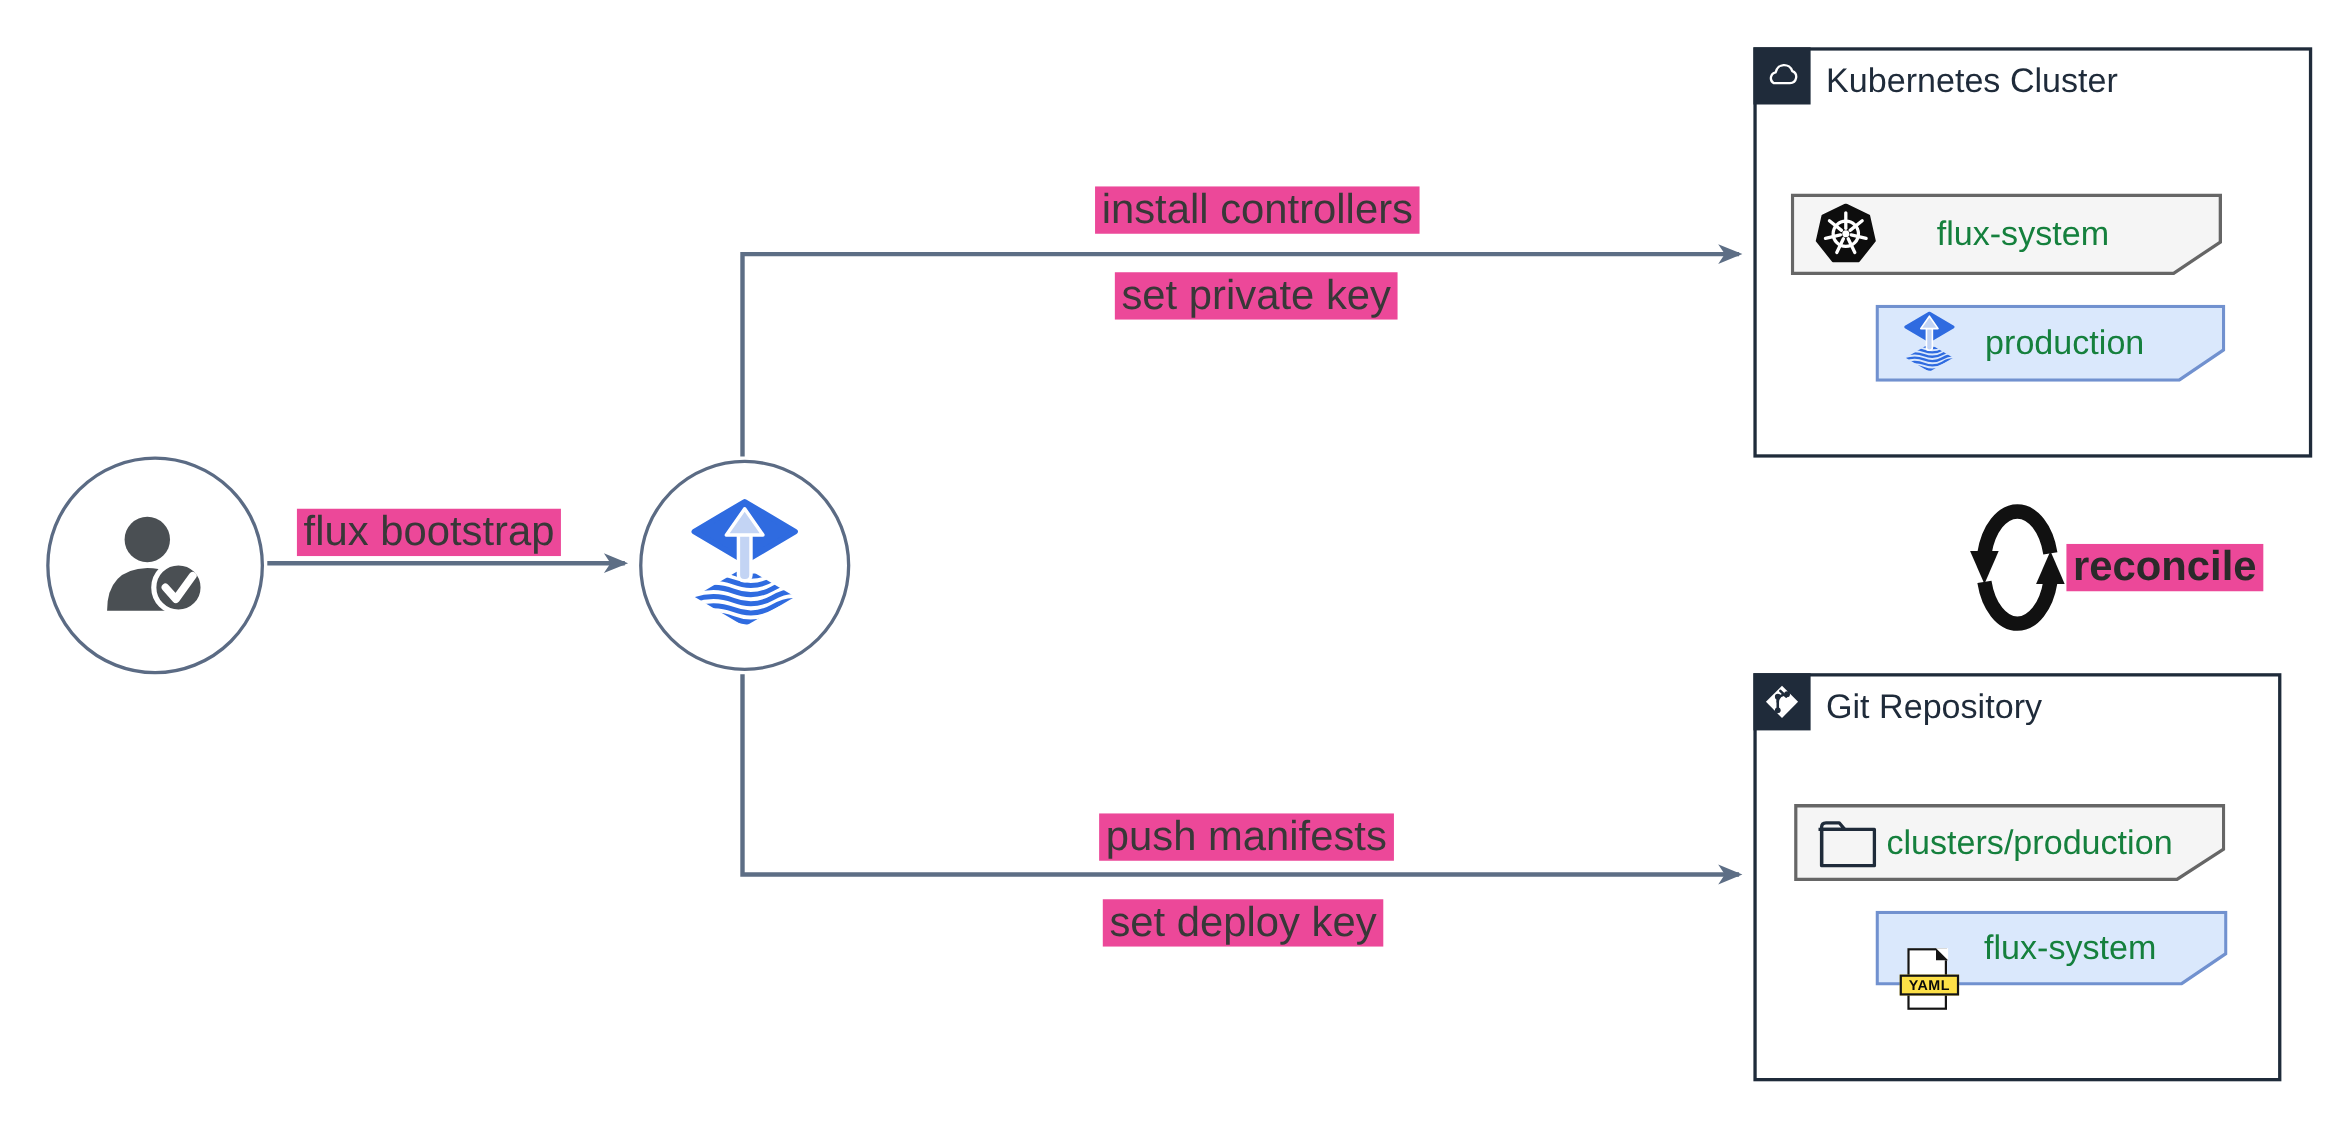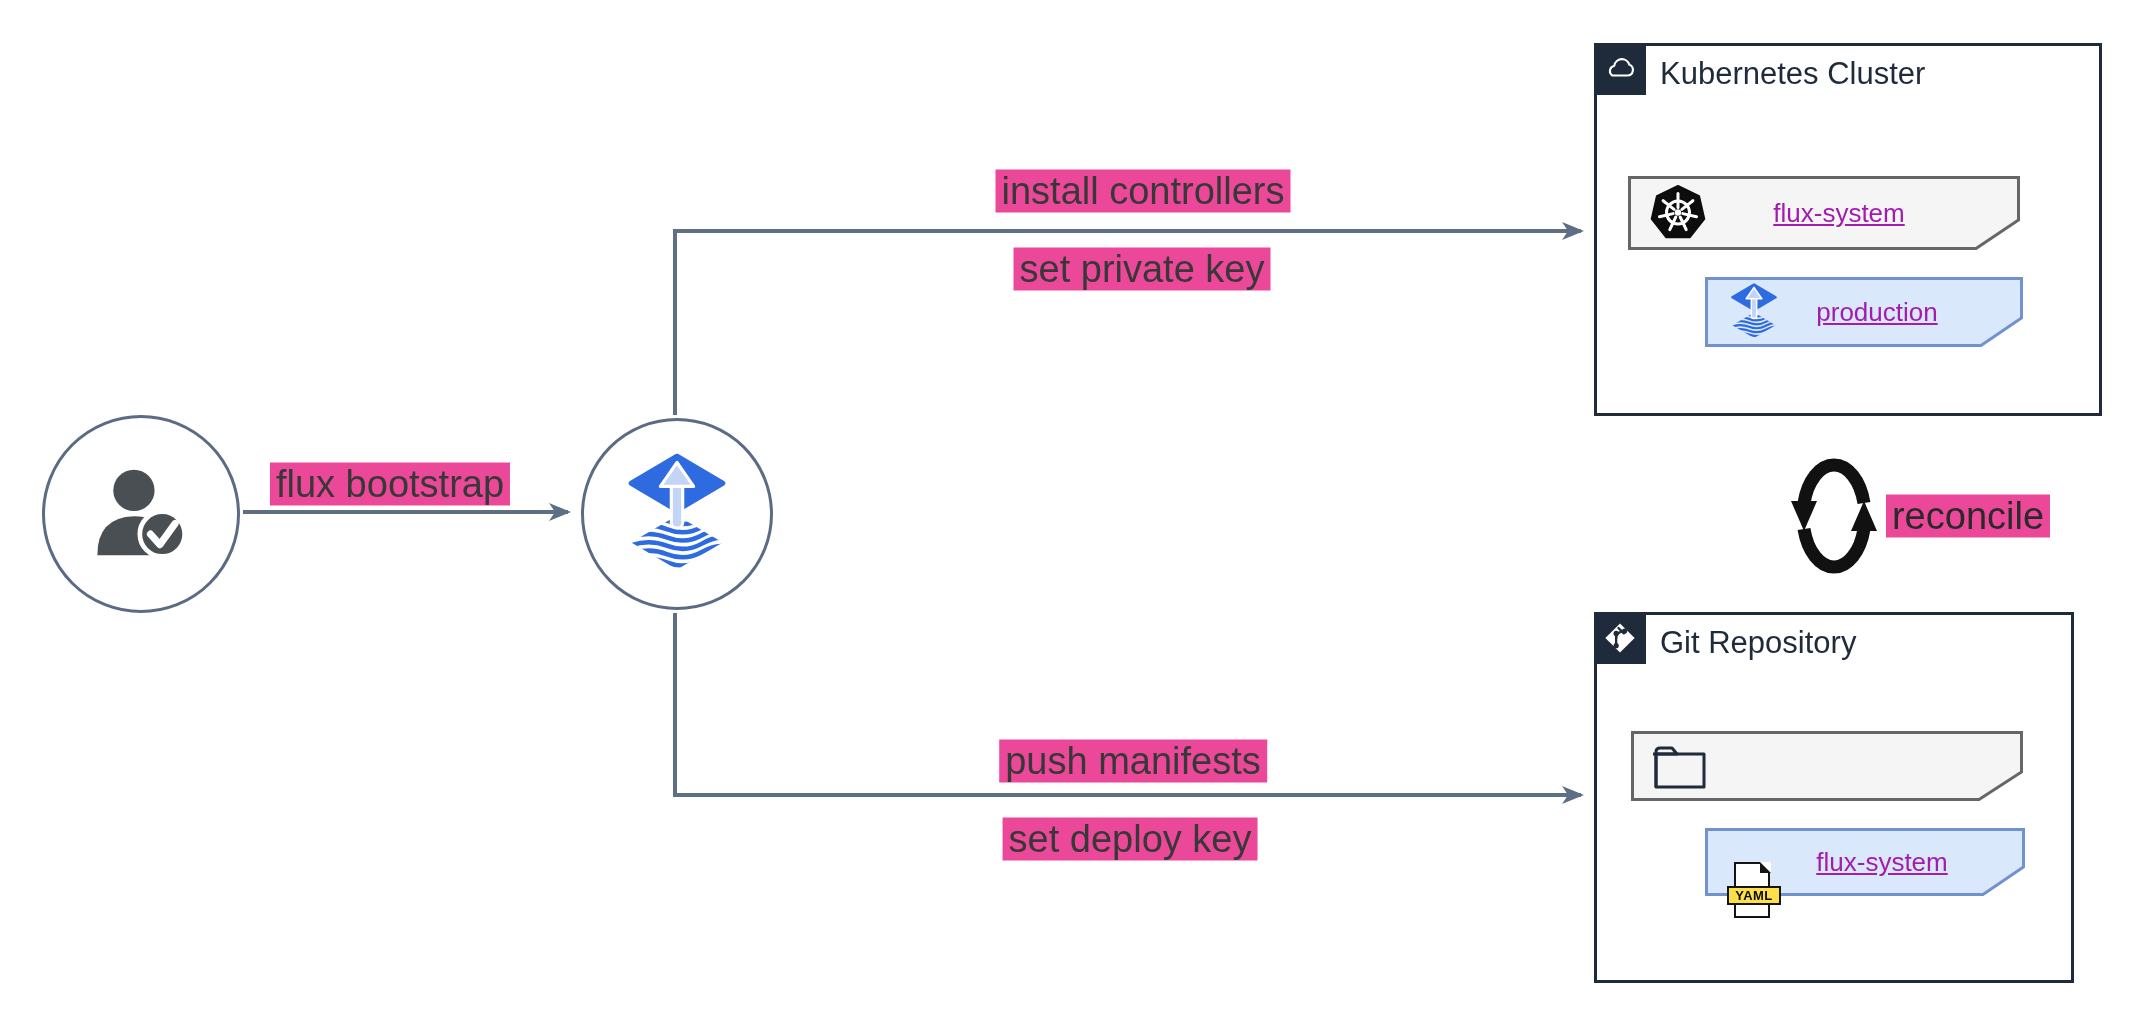--- a/index.html
+++ b/index.html
@@ -26,21 +26,21 @@
   }
   .container-title{
     position:absolute;left:63px;top:8px;height:40px;display:flex;align-items:center;
     font-size:31px;color:#1f2b3a;white-space:nowrap;
   }
   .shape-node{position:absolute;box-sizing:border-box;}
   .shape-node .bg{position:absolute;left:0;top:0;width:100%;height:100%;}
   .shape-node .icon{position:absolute;top:50%;transform:translateY(-50%);}
   .shape-node .lbl{
     position:absolute;left:0;right:30px;top:0;bottom:0;display:flex;align-items:center;justify-content:center;
-    font-size:26px;color:#a21caf;white-space:nowrap;text-decoration:underline;
+    font-size:31px;color:#15803d;white-space:nowrap;
   }
   
   .yaml-icon{position:relative;width:54px;height:56px;}
   .yaml-page{position:absolute;left:7px;top:0;width:36px;height:56px;background:#fff;border:2.5px solid #141414;box-sizing:border-box;}
   .yaml-fold{position:absolute;right:-2.5px;top:-2.5px;width:0;height:0;
     border-left:11px solid #141414;border-top:11px solid #ffffff;}
   .yaml-line{height:2.5px;background:#2d2d2d;margin:4px 5px 0 5px;}
   .yaml-box{position:absolute;left:0;top:24px;width:54px;height:19px;background:#fde047;border:2.5px solid #141414;
     box-sizing:border-box;display:flex;align-items:center;justify-content:center;
     font-size:13px;font-weight:bold;color:#0a0a0a;letter-spacing:0.5px;}
@@ -155,21 +155,21 @@
       </span>
       <span class="lbl" style="left:56px;">production</span>
     </div>
   </div>
 
   <svg style="position:absolute;left:1788px;top:445px;" width="92" height="142" viewBox="0 0 92 142">
     <ellipse cx="46" cy="71" rx="31" ry="51" fill="none" stroke="#111111" stroke-width="13" stroke-dasharray="104.5 26" stroke-dashoffset="117.5"></ellipse>
     <polygon points="3,56 29,56 16,86" fill="#111111"></polygon>
     <polygon points="63,86 89,86 76,56" fill="#111111"></polygon>
   </svg>
-  <div class="edge-label" style="left:1968px;top:516px;color:#2a2a2a;">reconcile</div>
+  <div class="edge-label" style="left:1968px;top:516px;color:#2a2a2a;font-weight:bold;">reconcile</div>
 
   <div class="container-box" style="left:1594px;top:612px;width:480px;height:371px;">
     <div class="container-badge">
       <svg width="40" height="40" viewBox="0 0 52 52">
         <polygon points="26,7 45,26 26,45 7,26" fill="#ffffff"></polygon>
         <g stroke="#1f2b3a" stroke-width="3" fill="#1f2b3a" stroke-linecap="round">
           <line x1="21" y1="36" x2="21" y2="22"></line>
           <path d="M21 26 Q21 20 27 18" fill="none"></path>
           <line x1="24" y1="13" x2="31" y2="20"></line>
           <circle cx="21" cy="36" r="3.4" stroke="none"></circle>
@@ -183,20 +183,21 @@
     <div class="shape-node" style="left:34px;top:116px;width:392px;height:70px;">
       <svg class="bg" viewBox="0 0 392 70" preserveAspectRatio="none">
         <polygon points="1.5,1.5 390.5,1.5 390.5,41 348,68.5 1.5,68.5" fill="#f5f5f5" stroke="#666666" stroke-width="3"></polygon>
       </svg>
       <span class="icon" style="left:22px;">
         <svg width="54" height="48" viewBox="0 0 54 48">
           <path d="M3 45 V10 q0 -4 4 -4 h12 l5 6 h-24" fill="none" stroke="#1f2b3a" stroke-width="3" stroke-linejoin="round"></path>
           <path d="M3 12 h48 v33 h-48 z" fill="none" stroke="#1f2b3a" stroke-width="3" stroke-linejoin="round"></path>
         </svg>
       </span>
+      <span class="lbl" style="left:66px;">clusters/production</span>
     </div>
 
     <div class="shape-node" style="left:108px;top:213px;width:320px;height:68px;">
       <svg class="bg" viewBox="0 0 320 68" preserveAspectRatio="none">
         <polygon points="1.5,1.5 318.5,1.5 318.5,39 278,66.5 1.5,66.5" fill="#dae8fc" stroke="#7191cf" stroke-width="3"></polygon>
       </svg>
       <span class="icon" style="left:22px;">
         <span class="yaml-icon">
           <span class="yaml-page">
             <span class="yaml-fold"></span>

